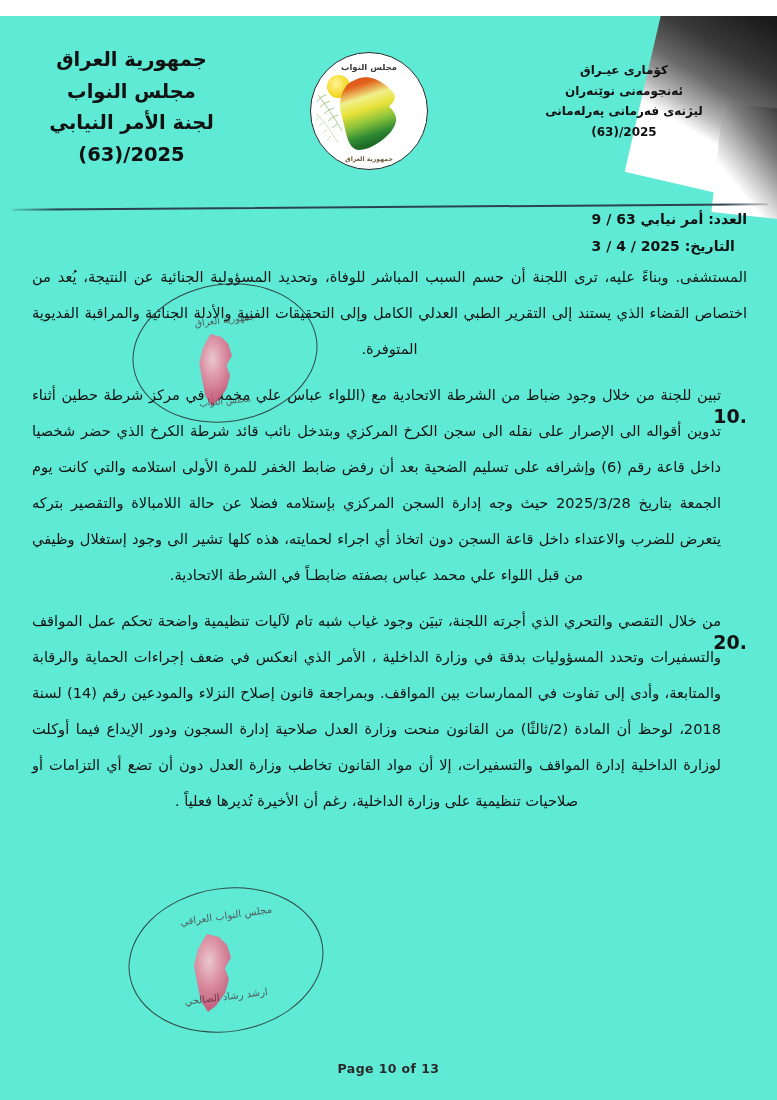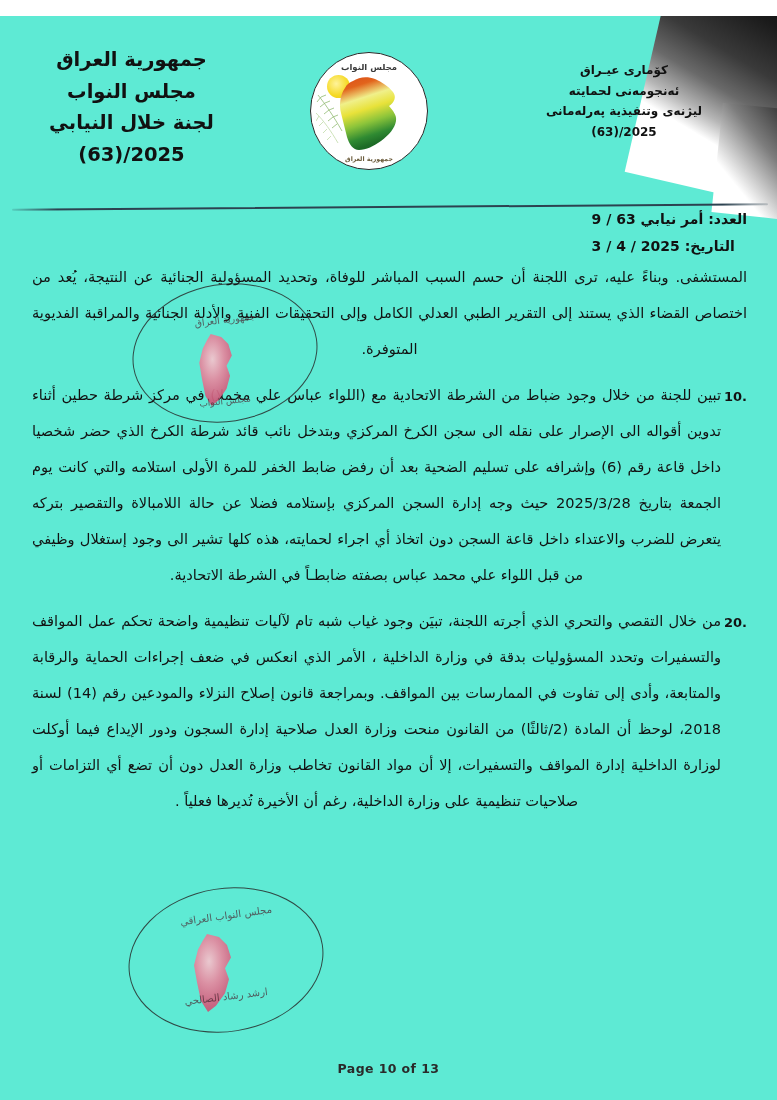--- a/index.html
+++ b/index.html
@@ -190,23 +190,23 @@
   }
   .para.cont { text-align-last: center; }
   .para.numbered {
     position: relative;
     padding-right: 26px;
     margin-top: 10px;
   }
   .para-num {
     position: absolute;
     right: 0;
-    top: 4px;
-    font-weight: bold;
-    font-size: 13px;
+    top: 16px;
+    font-weight: bold;
+    font-size: 19px;
     direction: ltr;
     unicode-bidi: embed;
   }
 
   
   .stamp {
     position: absolute;
     pointer-events: none;
     z-index: 5;
   }
@@ -276,21 +276,21 @@
 <div class="page">
 
   <div class="corner-artifact"></div>
   <div class="corner-artifact2"></div>
 
   <div class="header">
 
     <div class="header-block header-ar">
       <span class="header-line">جمهورية العراق</span>
       <span class="header-line">مجلس النواب</span>
-      <span class="header-line">لجنة خلال النيابي</span>
+      <span class="header-line">لجنة الأمر النيابي</span>
       <span class="header-line header-num">(63)/2025</span>
     </div>
 
     <div class="emblem-wrap">
       <div class="emblem">
         <div class="emblem-sun"></div>
         <div class="emblem-top-text">مجلس النواب</div>
         <svg class="emblem-fronds" viewBox="0 0 34 58">
           <g stroke="#7fae5a" stroke-width="0.8" fill="none" opacity="0.85">
             <path d="M2,4 C10,14 18,26 26,40"></path>
@@ -318,22 +318,22 @@
             C88,44 85,50 80,53 C84,58 88,62 87,68 C86,75 80,82 72,88
             C65,93 57,97 50,97 C44,97 40,91 38,84 C36,76 34,68 32,60
             C30,52 31,42 36,35 C38,31 41,29 44,28 Z"></path>
         </svg>
         <div class="emblem-bottom-text">جمهورية العراق</div>
       </div>
     </div>
 
     <div class="header-block header-ku">
       <span class="header-line">كۆماری عیـراق</span>
-      <span class="header-line">ئەنجومەنی لحمايته</span>
-      <span class="header-line">لیژنەی وتنفيذية پەرلەمانی</span>
+      <span class="header-line">ئەنجومەنی نوێنەران</span>
+      <span class="header-line">لیژنەی فەرمانی پەرلەمانی</span>
       <span class="header-line header-num">(63)/2025</span>
     </div>
   </div>
 
   <div class="divider"></div>
 
   <div class="meta">
     <div class="meta-row">
       <span>العدد:</span>
       <span class="meta-val">أمر نيابي 63 / 9</span>

